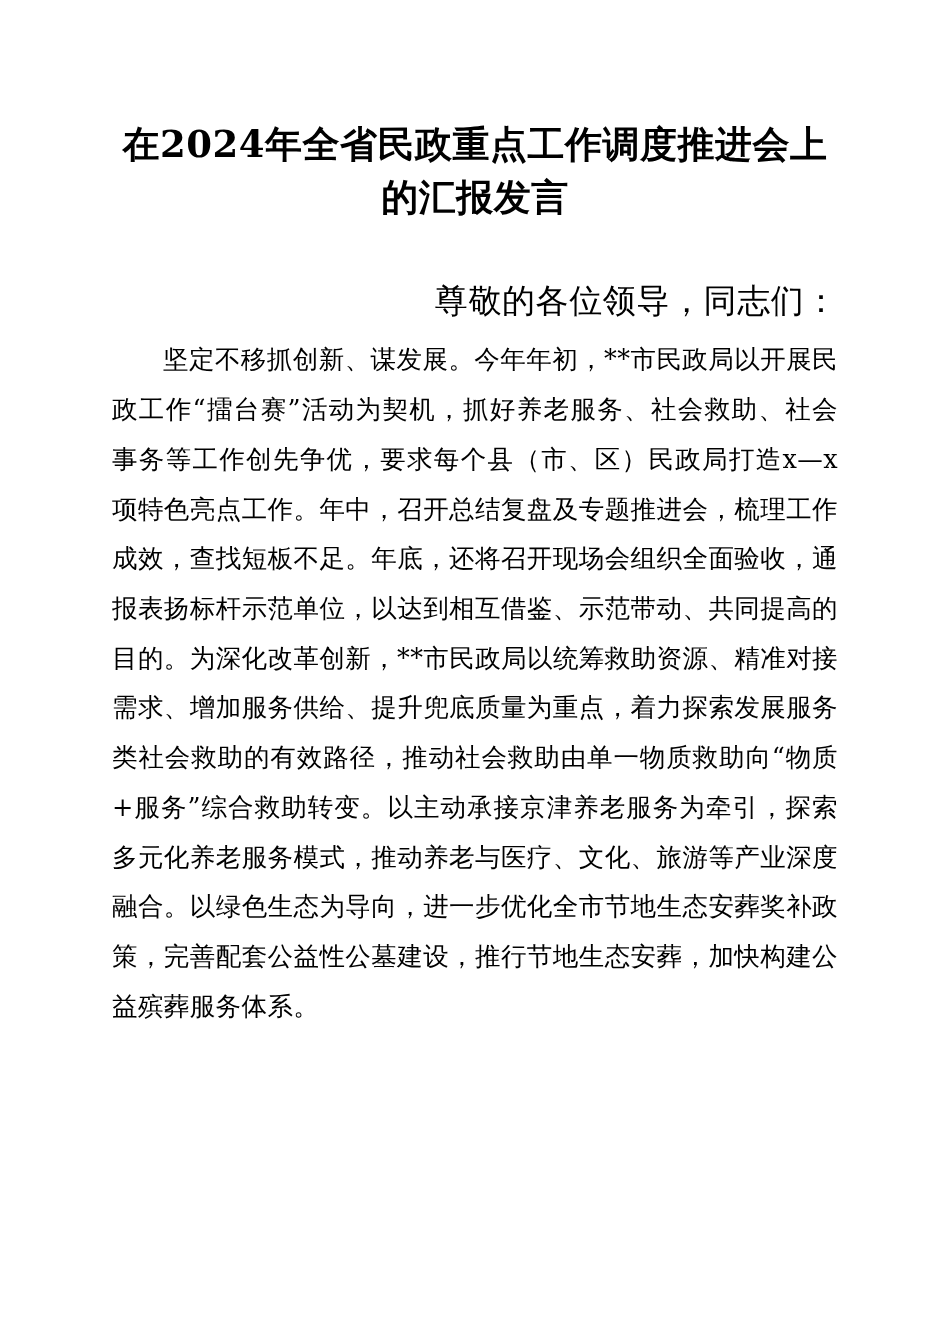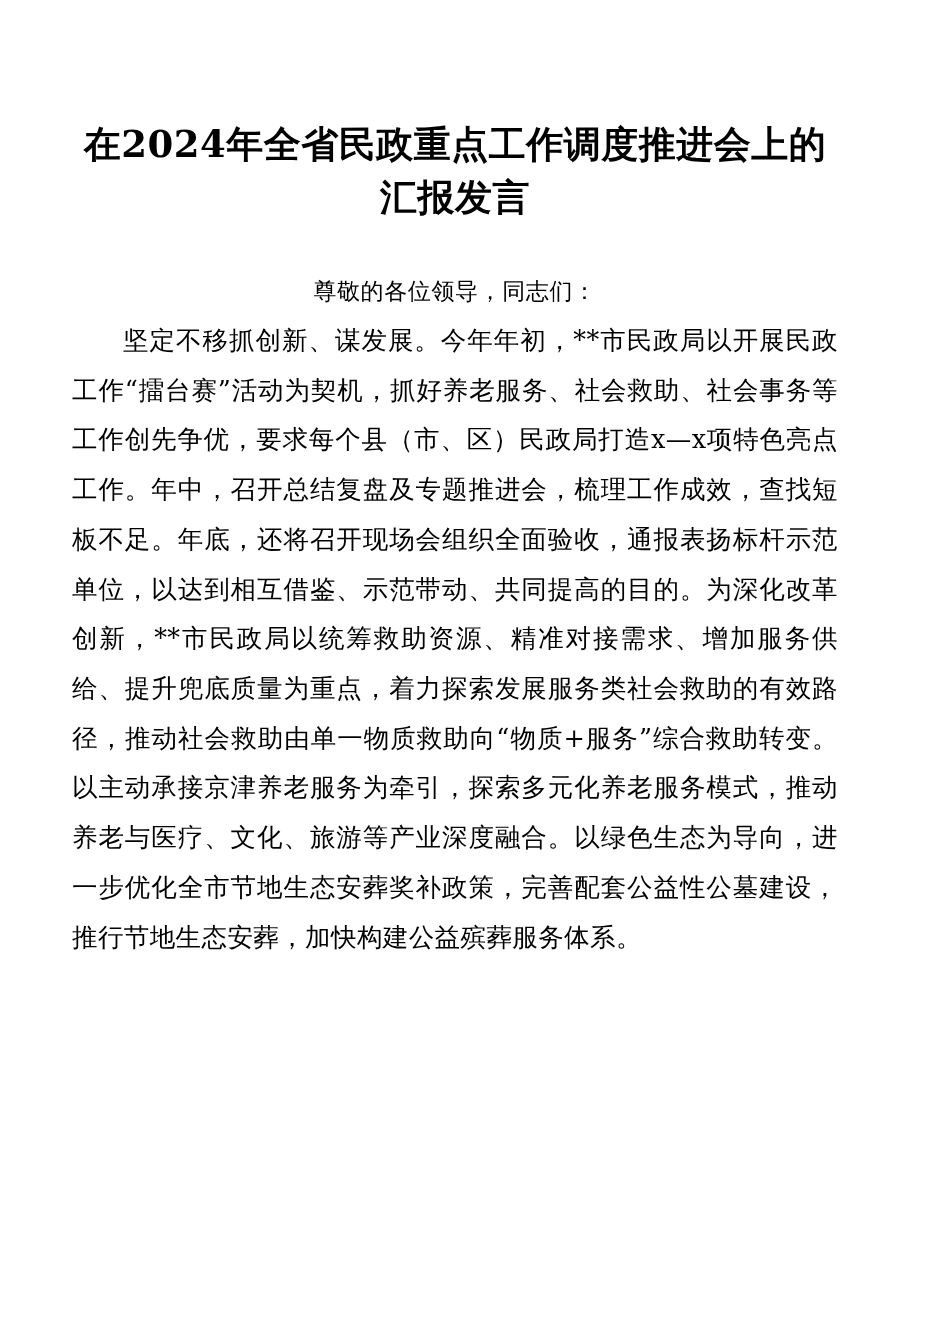--- a/index.html
+++ b/index.html
@@ -11,40 +11,40 @@
     width: 950px;
     height: 1344px;
     font-family: "DejaVu Serif", "Liberation Serif", serif;
     color: #000000;
     overflow: hidden;
   }
   .page {
     box-sizing: border-box;
     width: 950px;
     height: 1344px;
-    padding: 118px 112px 40px 72px;
+    padding: 118px 112px 40px 112px;
     background: #ffffff;
     position: relative;
   }
   .doc-title {
     font-family: "DejaVu Serif", "Liberation Serif", serif;
     font-weight: bold;
     font-size: 37px;
     line-height: 1.42;
     text-align: center;
     letter-spacing: 0.5px;
     margin: 0 0 46px 0;
     padding: 0 10px;
   }
   .salutation {
-    font-size: 23px;
+    font-size: 33px;
     line-height: 1.95;
     margin: 0 0 2px 0;
     letter-spacing: 0.6px;
-    text-align: center;
+    text-align: right;
   }
   .para {
     font-size: 25.5px;
     line-height: 1.95;
     margin: 0;
     text-indent: 2em;
     text-align: justify;
     text-justify: inter-ideograph;
     letter-spacing: 0.4px;
   }

